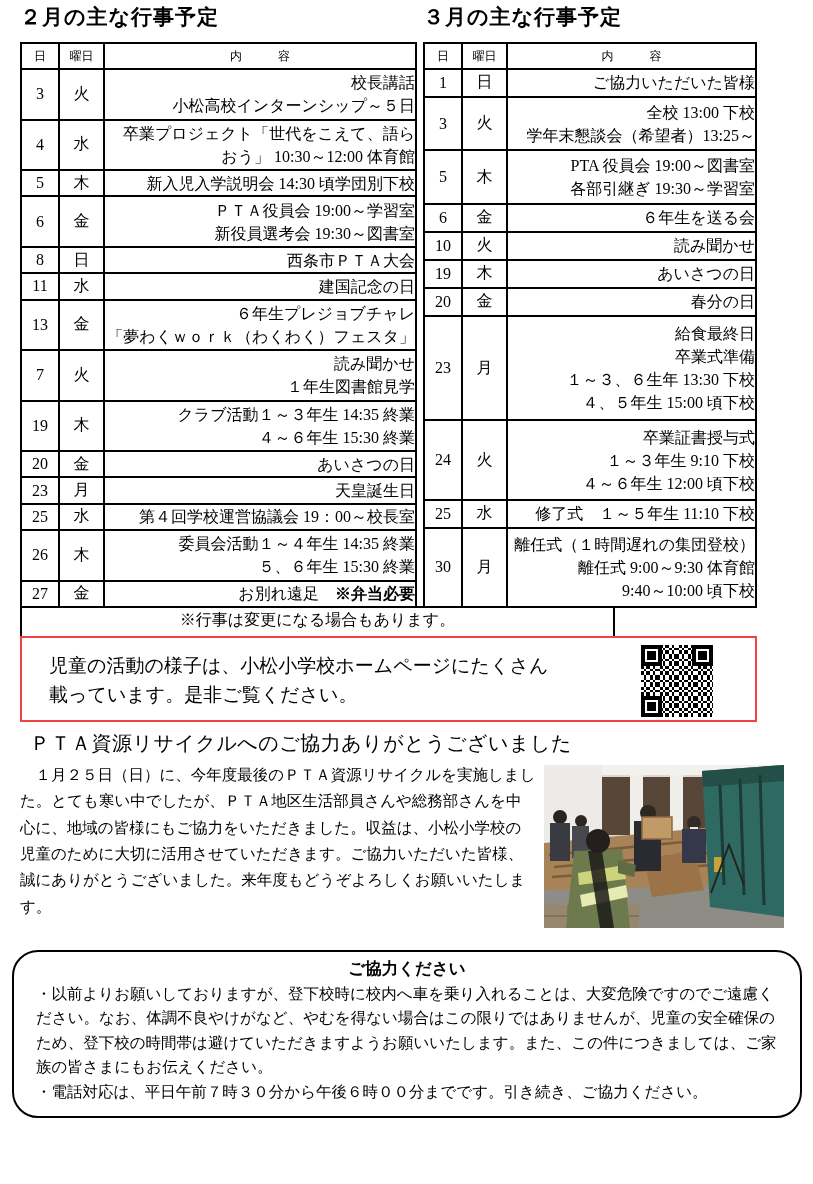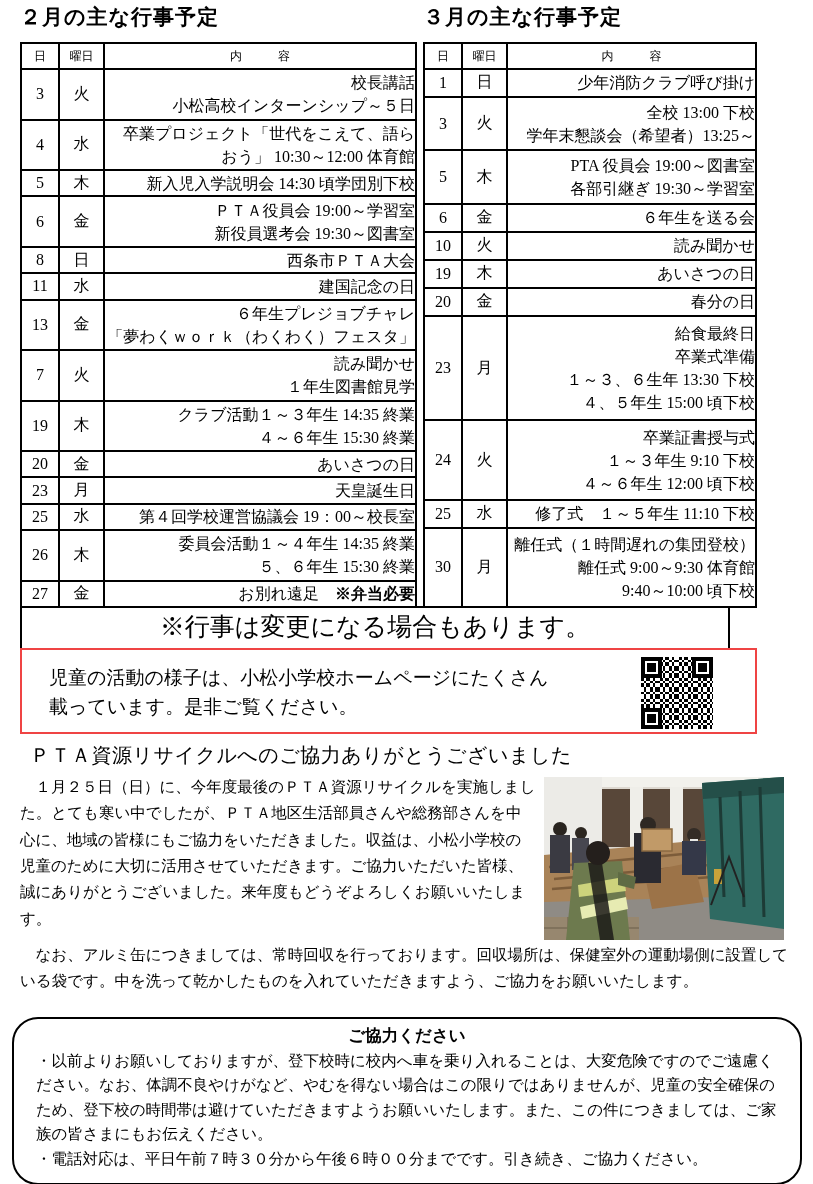--- a/index.html
+++ b/index.html
@@ -30,23 +30,23 @@
   .h-day, .h-wd { font-size: 12px; }
   .h-content { font-size: 12px; }
   .col-day { width: 38px; }
   .col-wd { width: 45px; }
   .c-day, .c-wd { text-align: center; vertical-align: middle; font-size: 16px; }
   .c-content { padding: 1px 2px 1px 8px; vertical-align: middle; text-align: right; }
   .line { white-space: pre; line-height: 23px; }
 
   
   .notice-row {
-    width: 710px; border: 2px solid #000; margin-top: -2px;
+    width: 595px; border: 2px solid #000; margin-top: -2px;
     text-align: center; font-family: "Liberation Serif", "DejaVu Serif", serif;
-    font-size: 25px; padding: 2px 0 5px;
+    font-size: 16px; padding: 2px 0 5px;
   }
   .qr-row {
     width: 737px; height: 86px; border: 2px solid #ef4444; margin-top: -2px;
     position: relative; font-family: "Liberation Serif", "DejaVu Serif", serif;
     font-size: 19px;
   }
   .qr-row .txt { padding: 13px 0 0 27px; line-height: 29px; }
 
   .qr {
     position: absolute; right: 42px; top: 7px; width: 72px; height: 72px;
@@ -222,21 +222,21 @@
           <th class="h-day">日</th>
           <th class="h-wd">曜日</th>
           <th class="h-content">内　　　容</th>
         </tr>
       </thead>
       <tbody>
           <tr>
             <td class="c-day">1</td>
             <td class="c-wd">日</td>
             <td class="c-content">
-              <div class="line">少年消防クラブ呼び掛け</div>
+              <div class="line">ご協力いただいた皆様</div>
             </td>
           </tr>
           <tr>
             <td class="c-day">3</td>
             <td class="c-wd">火</td>
             <td class="c-content">
               <div class="line">全校 13:00 下校</div>
               <div class="line">学年末懇談会（希望者）13:25～</div>
             </td>
           </tr>
@@ -365,21 +365,20 @@
       <rect x="138" y="64" width="24" height="34" fill="#343848"></rect>
       <polygon points="30,86 78,84 86,163 22,163" fill="#6d7a4e"></polygon>
       <polygon points="34,108 80,100 82,114 35,120" fill="#cdd37c"></polygon>
       <polygon points="36,130 82,120 84,132 38,142" fill="#e7ebb2"></polygon>
       <polygon points="44,86 58,86 70,163 56,163" fill="#1c1b19" opacity="0.85"></polygon>
       <circle cx="54" cy="76" r="12" fill="#241f1c"></circle>
       <polygon points="74,95 92,100 90,112 74,108" fill="#5f6b44"></polygon>
     </svg>
   </div>
 
-  <div class="pta-p p2">なお、アルミ缶につきましては、常時回収を行っております。回収場所は、保健室外の運動場側に設置している袋です。中を洗って乾かしたものを入れていただきますよう、ご協力をお願いいたします。</div>
 
   <div class="coop-box">
     <div class="coop-title">ご協力ください</div>
     <div class="coop-line">・以前よりお願いしておりますが、登下校時に校内へ車を乗り入れることは、大変危険ですのでご遠慮ください。なお、体調不良やけがなど、やむを得ない場合はこの限りではありませんが、児童の安全確保のため、登下校の時間帯は避けていただきますようお願いいたします。また、この件につきましては、ご家族の皆さまにもお伝えください。</div>
     <div class="coop-line">・電話対応は、平日午前７時３０分から午後６時００分までです。引き続き、ご協力ください。</div>
   </div>
 
 </div>
 
 </body></html>

